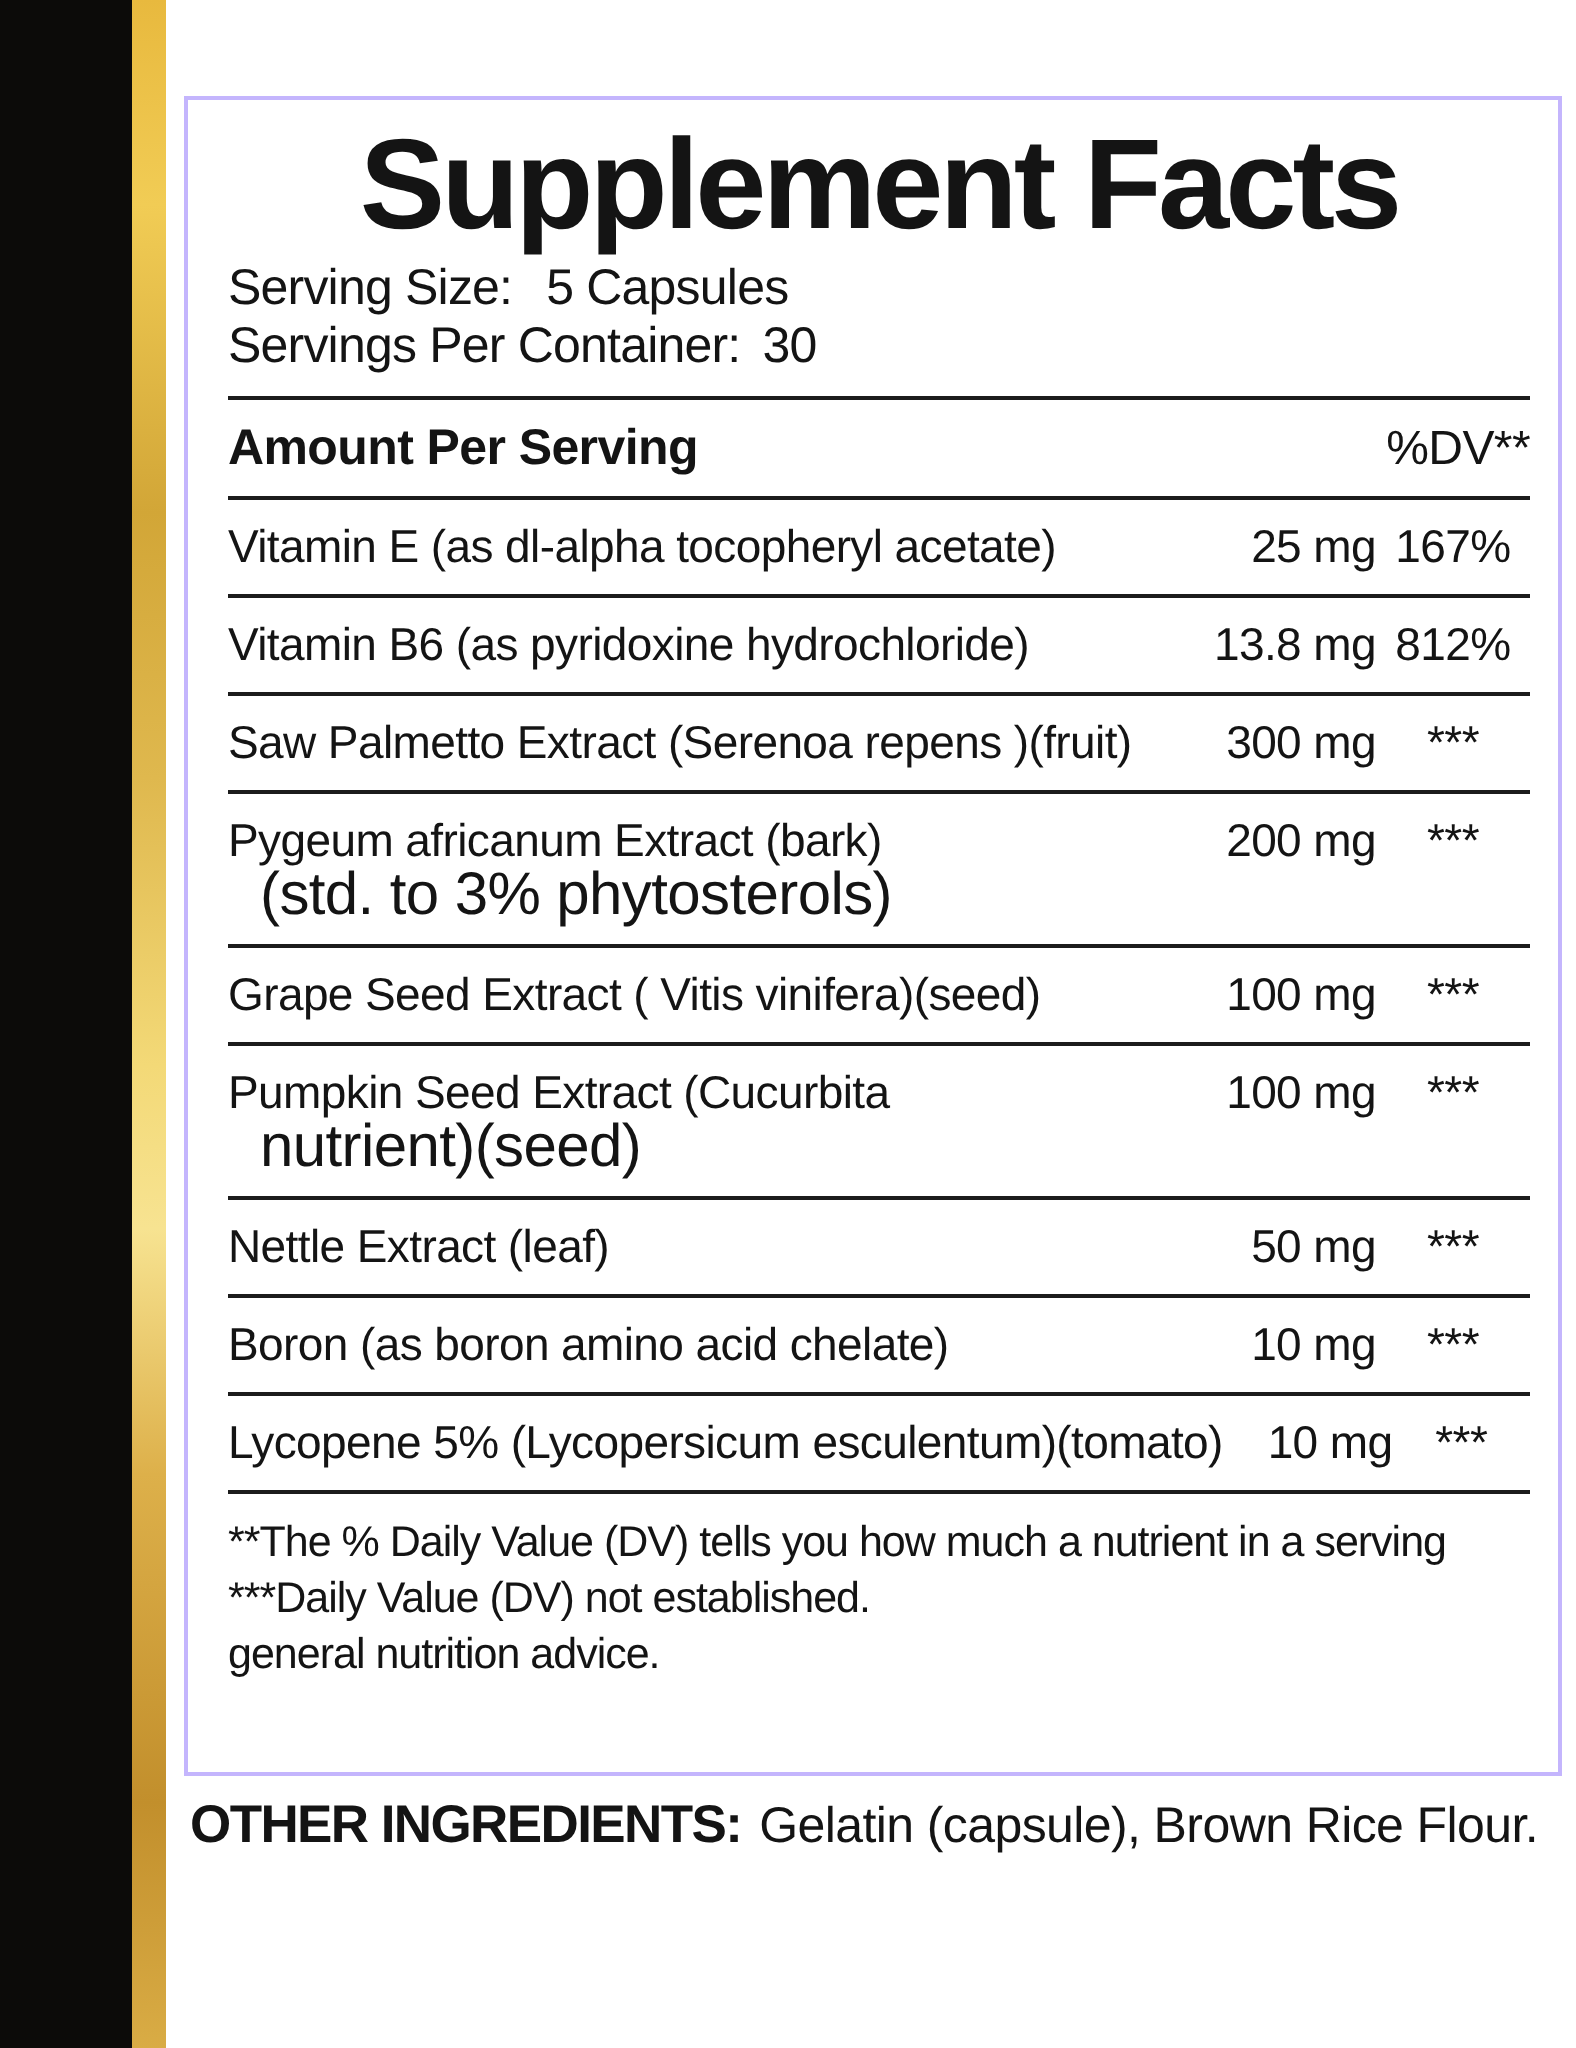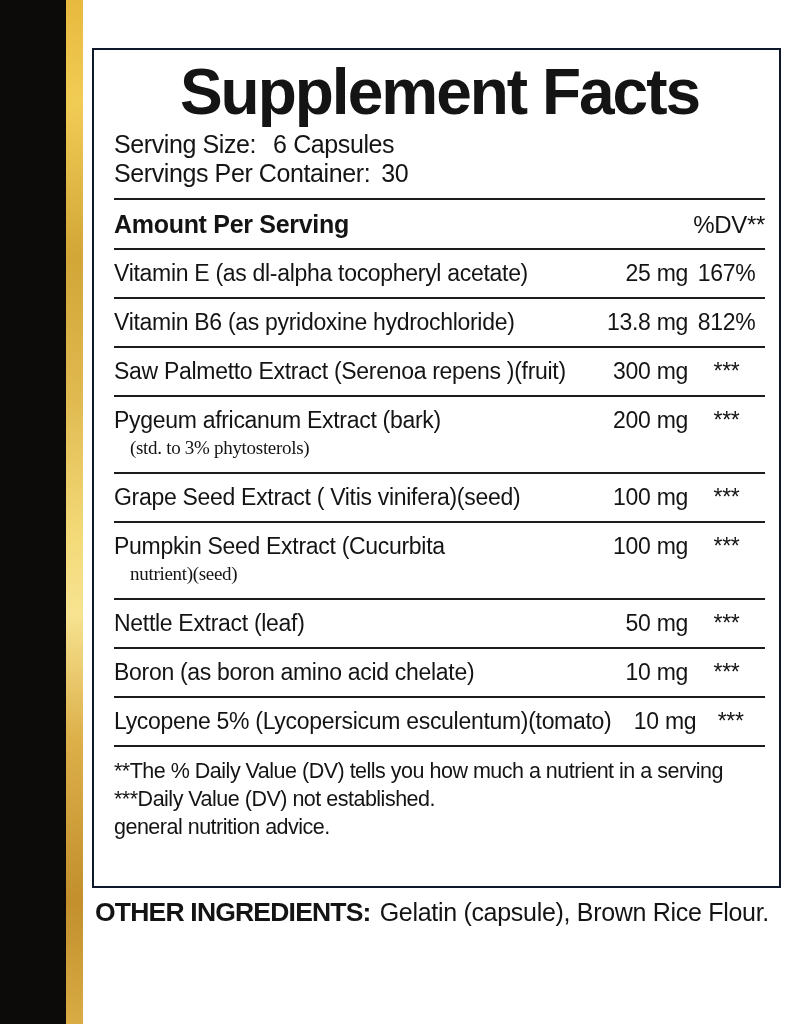--- a/index.html
+++ b/index.html
@@ -23,21 +23,21 @@
     width: 17px; height: 1024px;
     background: linear-gradient(180deg,
       #e8b93e 0%, #f1cc55 10%, #d2a637 25%, #dfb84e 38%,
       #f3d977 52%, #f7e391 60%, #ddb04a 72%, #c28f2c 88%, #d9ac45 100%);
   }
 
   
   .panel {
     position: absolute; left: 92px; top: 48px;
     width: 689px; height: 840px;
-    border: 2px solid #0f172a;
+    border: 2px solid #c4b5fd;
     box-sizing: border-box;
     background: #fff;
     padding: 8px 14px 0 20px;
     display: flex; flex-direction: column;
     overflow: hidden;
   }
 
   .sf-title {
     font-size: 64px; line-height: 68px;
     font-weight: 700; letter-spacing: -2px;
@@ -62,22 +62,22 @@
 
   .row { padding: 9px 0 10px; }
   .row-main {
     display: flex; align-items: baseline;
     font-size: 23px; line-height: 28px; letter-spacing: -0.3px;
   }
   .nm { flex: 1; white-space: nowrap; }
   .amt { width: 95px; text-align: right; white-space: nowrap; }
   .dv  { width: 77px; text-align: center; white-space: nowrap; }
   .row-line2 {
-    font-size: 19px; line-height: 28px; letter-spacing: -0.3px;
-    padding-left: 16px; white-space: nowrap; font-family: Liberation Serif, serif;
+    font-size: 30px; line-height: 28px; letter-spacing: -0.3px;
+    padding-left: 16px; white-space: nowrap;
   }
 
   .footnote {
     padding-top: 10px;
     font-size: 21.5px; line-height: 28px; letter-spacing: -0.5px;
     white-space: nowrap;
   }
 
   
   .other {
@@ -93,21 +93,21 @@
 
 <div class="black-bar" style="background: rgb(12, 11, 9);"></div>
 <div class="gold-stripe"></div>
 
 <div class="panel">
 
   <div class="sf-title">Supplement Facts</div>
 
   <div class="serving-block">
     <div class="serving-line">
-      <span>Serving Size:</span><span class="val-gap1">6 Capsules</span>
+      <span>Serving Size:</span><span class="val-gap1">5 Capsules</span>
     </div>
     <div class="serving-line">
       <span>Servings Per Container:</span><span class="val-gap2">30</span>
     </div>
   </div>
 
   <div class="rule rule-top"></div>
 
   <div class="header-row">
     <span class="header-left">Amount Per Serving</span>

